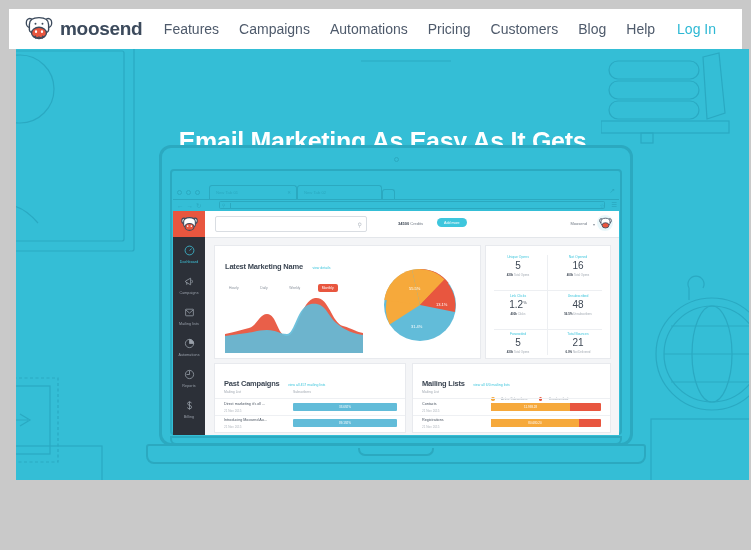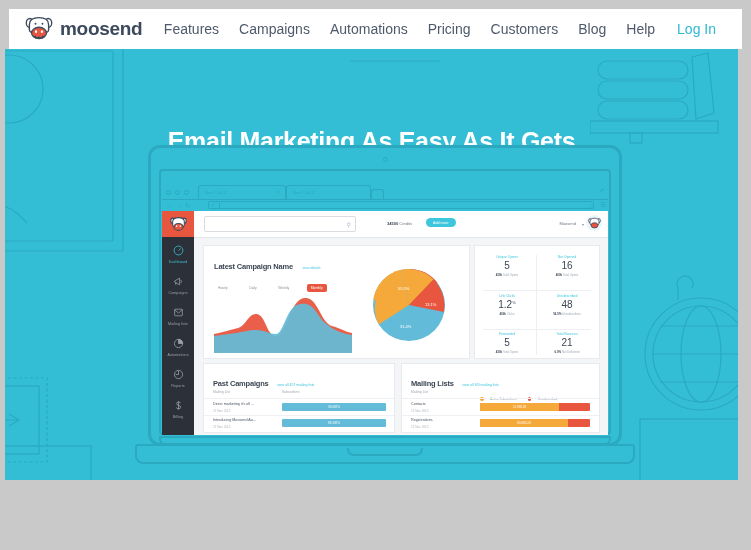--- a/index.html
+++ b/index.html
@@ -24,21 +24,21 @@
   }
   .nav a.login{color:#2cb8d4;padding:0 12px;}
   .btn-register{
     background:#3ec6dd;color:#fff;font-size:10.5px;border:none;
     padding:8px 18px;border-radius:3px;margin-left:6px;cursor:pointer;
     font-family:"Liberation Sans",sans-serif;
   }
 
   
   .hero{
-    position:absolute;left:5px;top:49px;width:733px;height:431px;
+    position:absolute;left:16px;top:49px;width:733px;height:431px;
     background:#34bed6;overflow:hidden;
   }
   .deco{position:absolute;stroke:#2aa9c2;fill:none;stroke-width:1.2;}
   .hero-title{
     position:absolute;top:78px;left:0;width:733px;text-align:center;
     font-size:25px;font-weight:700;color:#ffffff;letter-spacing:-0.3px;
     z-index:5;
   }
 
   
@@ -354,21 +354,21 @@
                 <ellipse cx="5.5" cy="9" rx="4" ry="5" fill="#fff" stroke="#3c4a5c" stroke-width="2"></ellipse>
                 <ellipse cx="26.5" cy="9" rx="4" ry="5" fill="#fff" stroke="#3c4a5c" stroke-width="2"></ellipse>
                 <path d="M5 11 Q5 3 16 3 Q27 3 27 11 L27 17 Q27 21 16 21 Q5 21 5 17 Z" fill="#fff" stroke="#3c4a5c" stroke-width="2"></path>
                 <ellipse cx="16" cy="20.5" rx="8.5" ry="6.5" fill="#e8563f" stroke="#3c4a5c" stroke-width="2"></ellipse>
               </svg>
             </div>
           </div>
 
           <div class="panel" style="left:41px;top:34px;width:265px;height:112px;">
             <div style="position:absolute;left:10px;top:9px;">
-              <span class="p-title">Latest Campaign Name</span>
+              <span class="p-title">Latest Marketing Name</span>
               <span class="p-link" style="margin-left:5px;">view details</span>
             </div>
             <div style="position:absolute;left:10px;top:29px;">
               <span class="chip">Hourly</span>
               <span class="chip" style="margin-left:9px;">Daily</span>
               <span class="chip" style="margin-left:9px;">Weekly</span>
               <span class="chip on" style="margin-left:9px;">Monthly</span>
             </div>
             <svg style="position:absolute;left:10px;top:44px;" width="138" height="63" viewBox="0 0 138 63">
               <path d="M0 44 C10 42 16 40 24 38 C32 36 34 24 42 24 C52 24 52 46 62 46 C72 46 76 10 90 8 C104 6 106 32 118 36 C128 39 132 42 138 43 L138 63 L0 63 Z" fill="#e8563f" opacity="0.95"></path>

